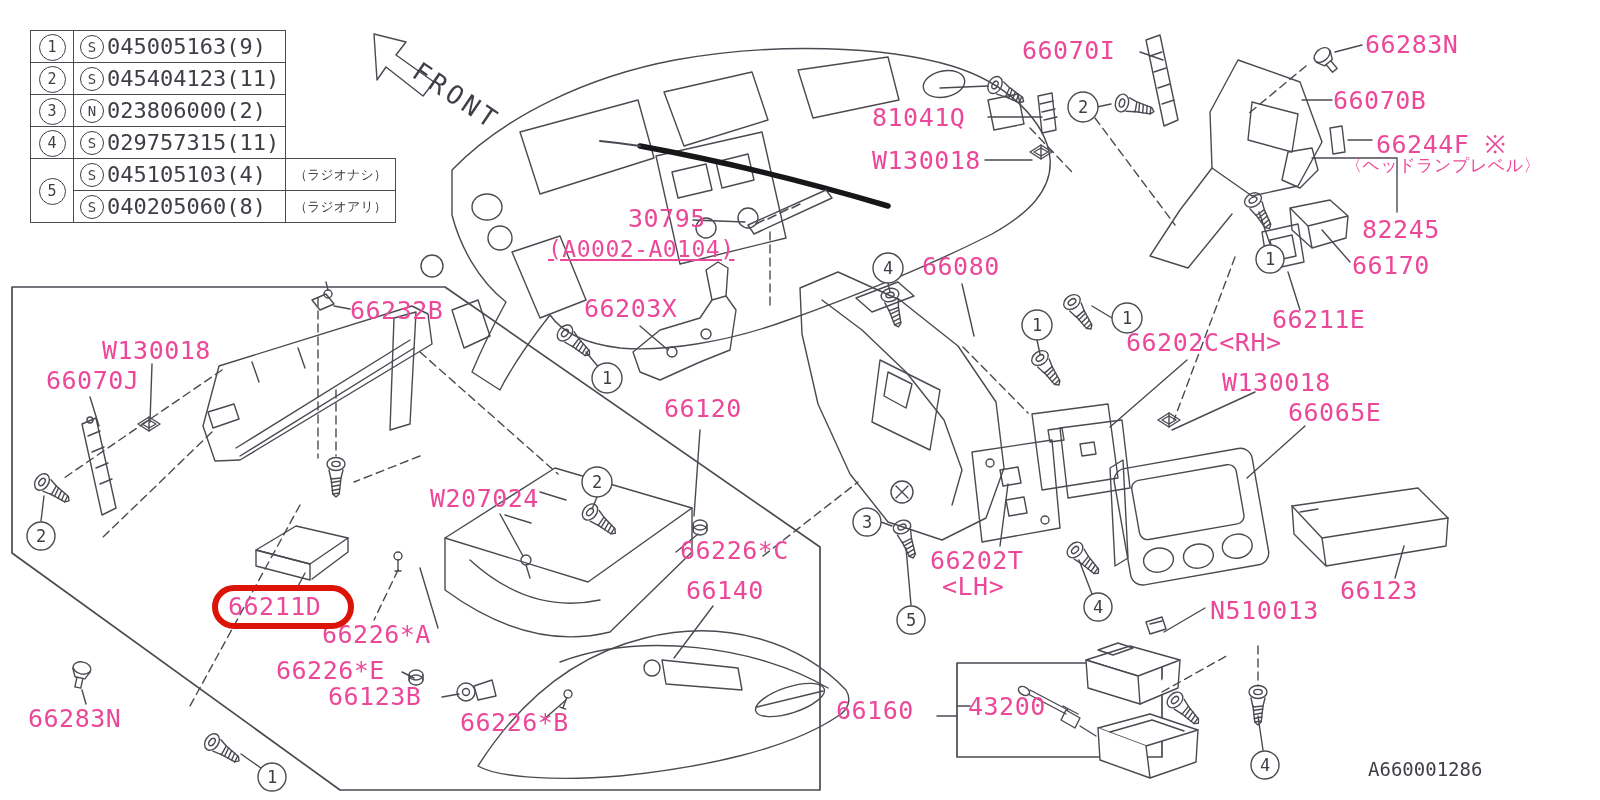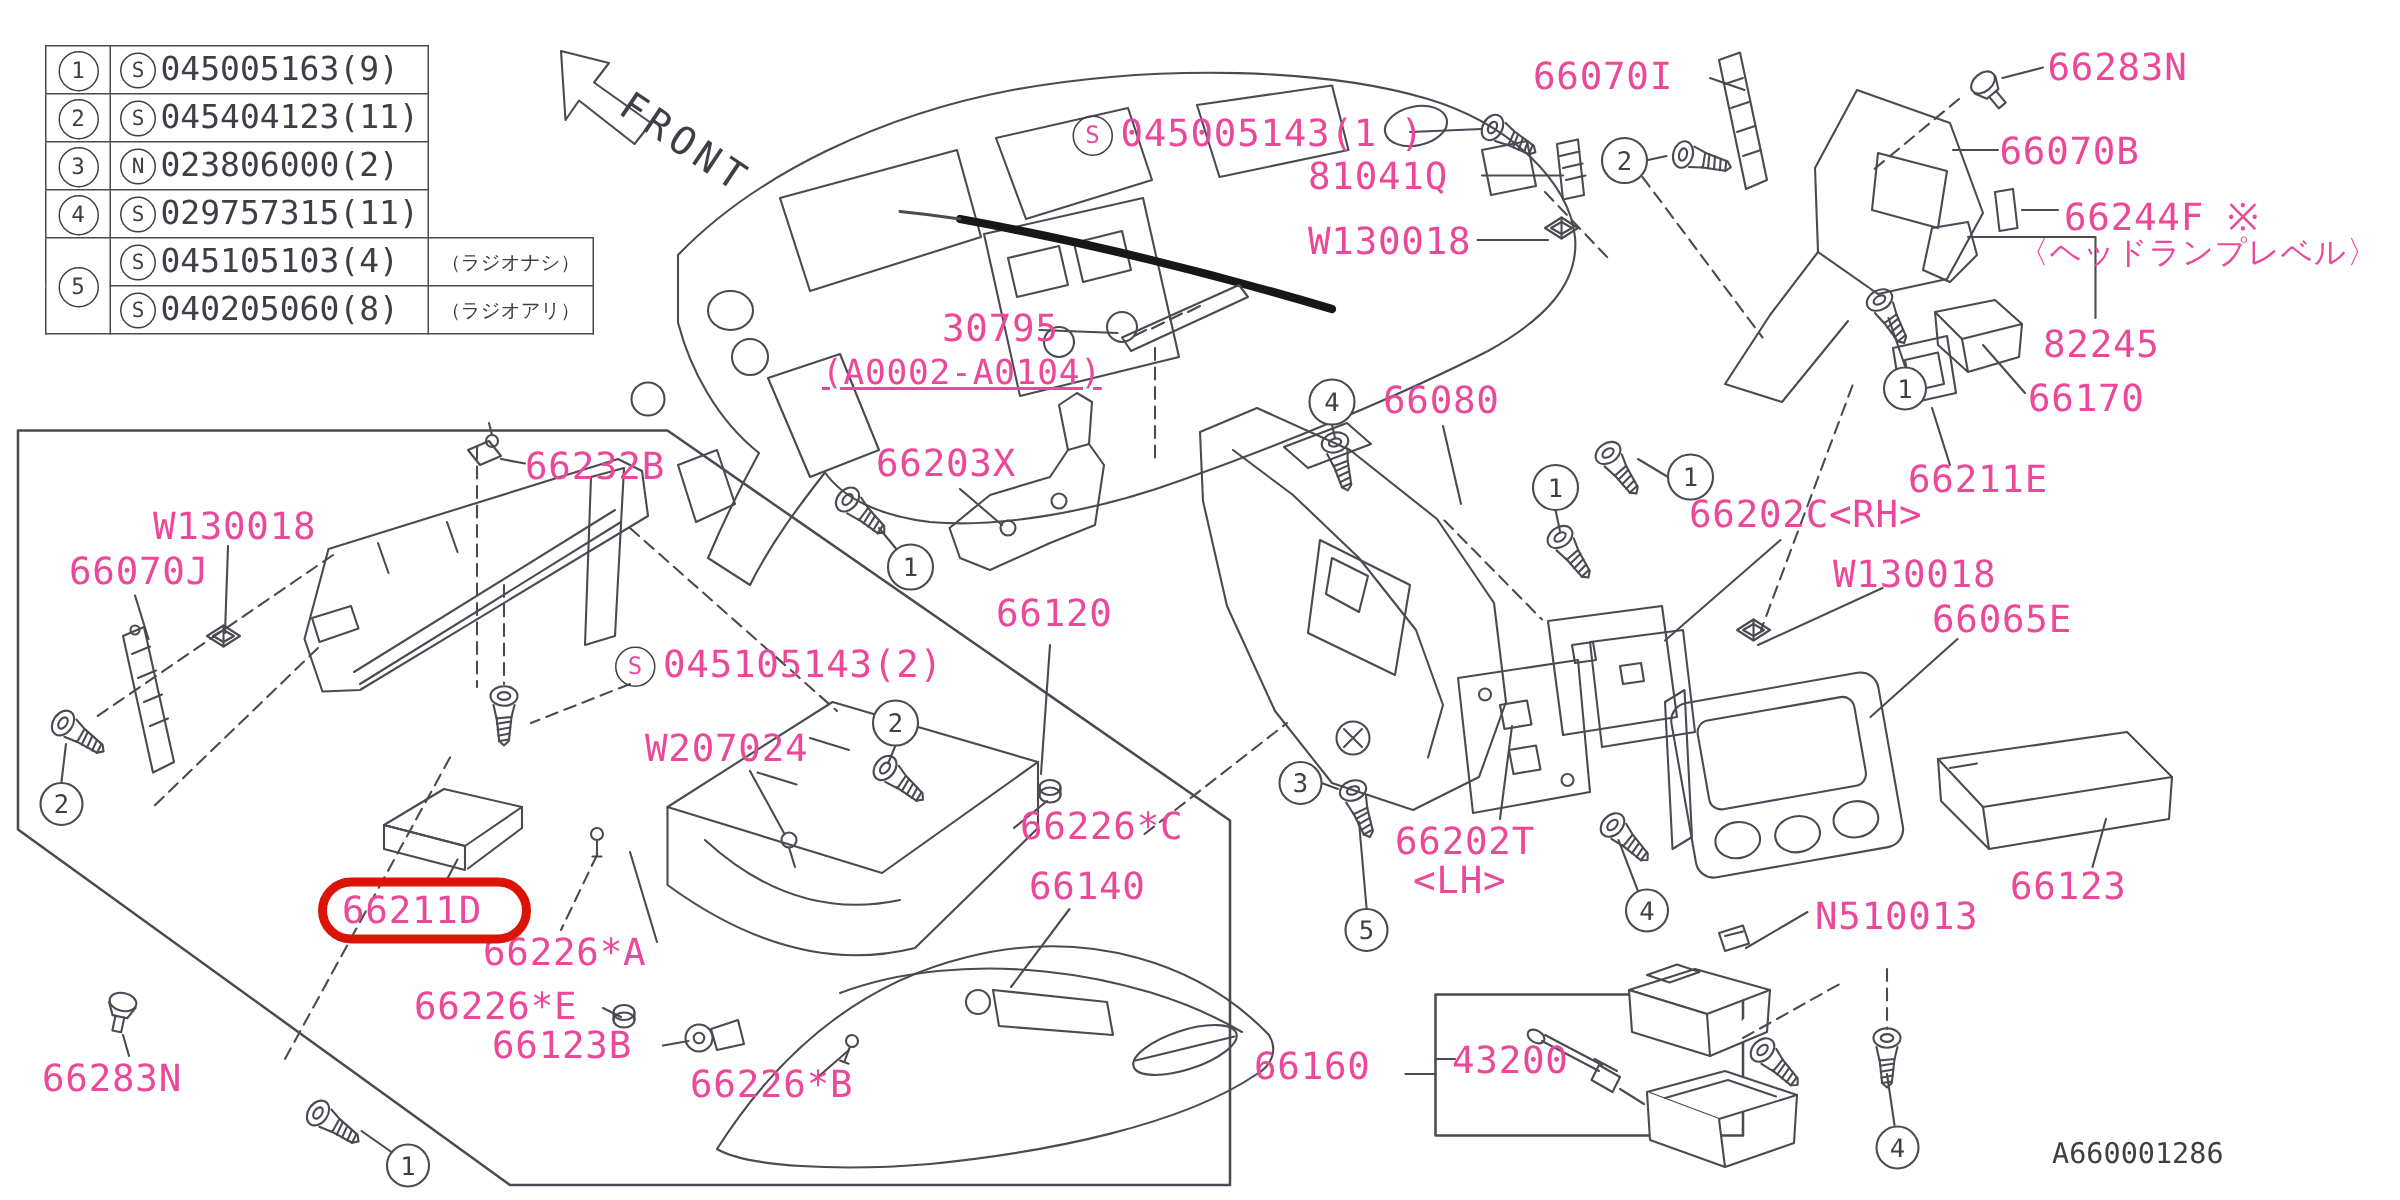--- a/index.html
+++ b/index.html
@@ -1,21 +1,21 @@
 <!DOCTYPE html>
 <html><head>
 <meta charset="utf-8">
 <style>
   html,body{margin:0;padding:0;background:#fff;}
   .stage{position:relative;width:1600px;height:800px;background:#fff;overflow:hidden;
          font-family:"DejaVu Sans Mono", monospace;color:#3e3e46;}
   svg{position:absolute;left:0;top:0;}
   
   .pl{position:absolute;font-size:25px;letter-spacing:.5px;white-space:nowrap;color:#ec4899;}
-  .pl.small{font-size:21px;}
+  .pl.small{font-size:17px;}
   .pl.mid{font-size:23px;text-decoration:underline;}
   .cl{display:inline-flex;width:25px;height:25px;border:1.7px solid #3e3e46;border-radius:50%;
       align-items:center;justify-content:center;font-size:16px;margin-right:5px;
       vertical-align:2px;line-height:1;}
   
   .ftable{position:absolute;left:30px;top:30px;border-collapse:collapse;}
   .ftable td{border:1.7px solid #4a4a52;height:31px;padding:0 6px;font-size:22px;
              white-space:nowrap;vertical-align:middle;}
   .ftable td.ghost{border:none;}
   .ftable td.num{width:34px;text-align:center;padding:0 4px;}
@@ -368,42 +368,40 @@
   </tr>
   <tr>
     <td class="code"><span class="cl">S</span><span>040205060(8)</span></td>
     <td class="note">（ラジオアリ）</td>
   </tr>
 </tbody>
     </table>
 
 <div class="front-t">FRONT</div>
 
-<div class="pl" style="left:715px;top:74px"><span class="cl">S</span><span>045005143(1 )</span></div>
 <div class="pl" style="left:1022px;top:36px">66070I</div>
 <div class="pl" style="left:872px;top:103px">81041Q</div>
 <div class="pl" style="left:872px;top:146px">W130018</div>
 <div class="pl" style="left:1365px;top:30px">66283N</div>
 <div class="pl" style="left:1333px;top:86px">66070B</div>
 <div class="pl" style="left:1376px;top:126px">66244F ※</div>
 <div class="pl small" style="left:1345px;top:154px">〈ヘッドランプレベル〉</div>
 <div class="pl" style="left:1362px;top:215px">82245</div>
 <div class="pl" style="left:1352px;top:251px">66170</div>
 <div class="pl" style="left:1272px;top:305px">66211E</div>
 <div class="pl" style="left:1126px;top:328px">66202C&lt;RH&gt;</div>
 <div class="pl" style="left:1222px;top:368px">W130018</div>
 <div class="pl" style="left:1288px;top:398px">66065E</div>
 <div class="pl" style="left:1340px;top:576px">66123</div>
 <div class="pl" style="left:1210px;top:596px">N510013</div>
 <div class="pl" style="left:628px;top:204px">30795</div>
 <div class="pl mid" style="left:548px;top:236px">(A0002-A0104)</div>
 <div class="pl" style="left:584px;top:294px">66203X</div>
 <div class="pl" style="left:922px;top:252px">66080</div>
 <div class="pl" style="left:664px;top:394px">66120</div>
-<div class="pl" style="left:410px;top:428px"><span class="cl">S</span><span>045105143(2)</span></div>
 <div class="pl" style="left:430px;top:484px">W207024</div>
 <div class="pl" style="left:680px;top:536px">66226*C</div>
 <div class="pl" style="left:686px;top:576px">66140</div>
 <div class="pl" style="left:930px;top:546px">66202T</div>
 <div class="pl" style="left:942px;top:572px">&lt;LH&gt;</div>
 <div class="pl" style="left:968px;top:692px">43200</div>
 <div class="pl" style="left:836px;top:696px">66160</div>
 <div class="pl" style="left:228px;top:592px">66211D</div>
 <div class="pl" style="left:322px;top:620px">66226*A</div>
 <div class="pl" style="left:276px;top:656px">66226*E</div>

